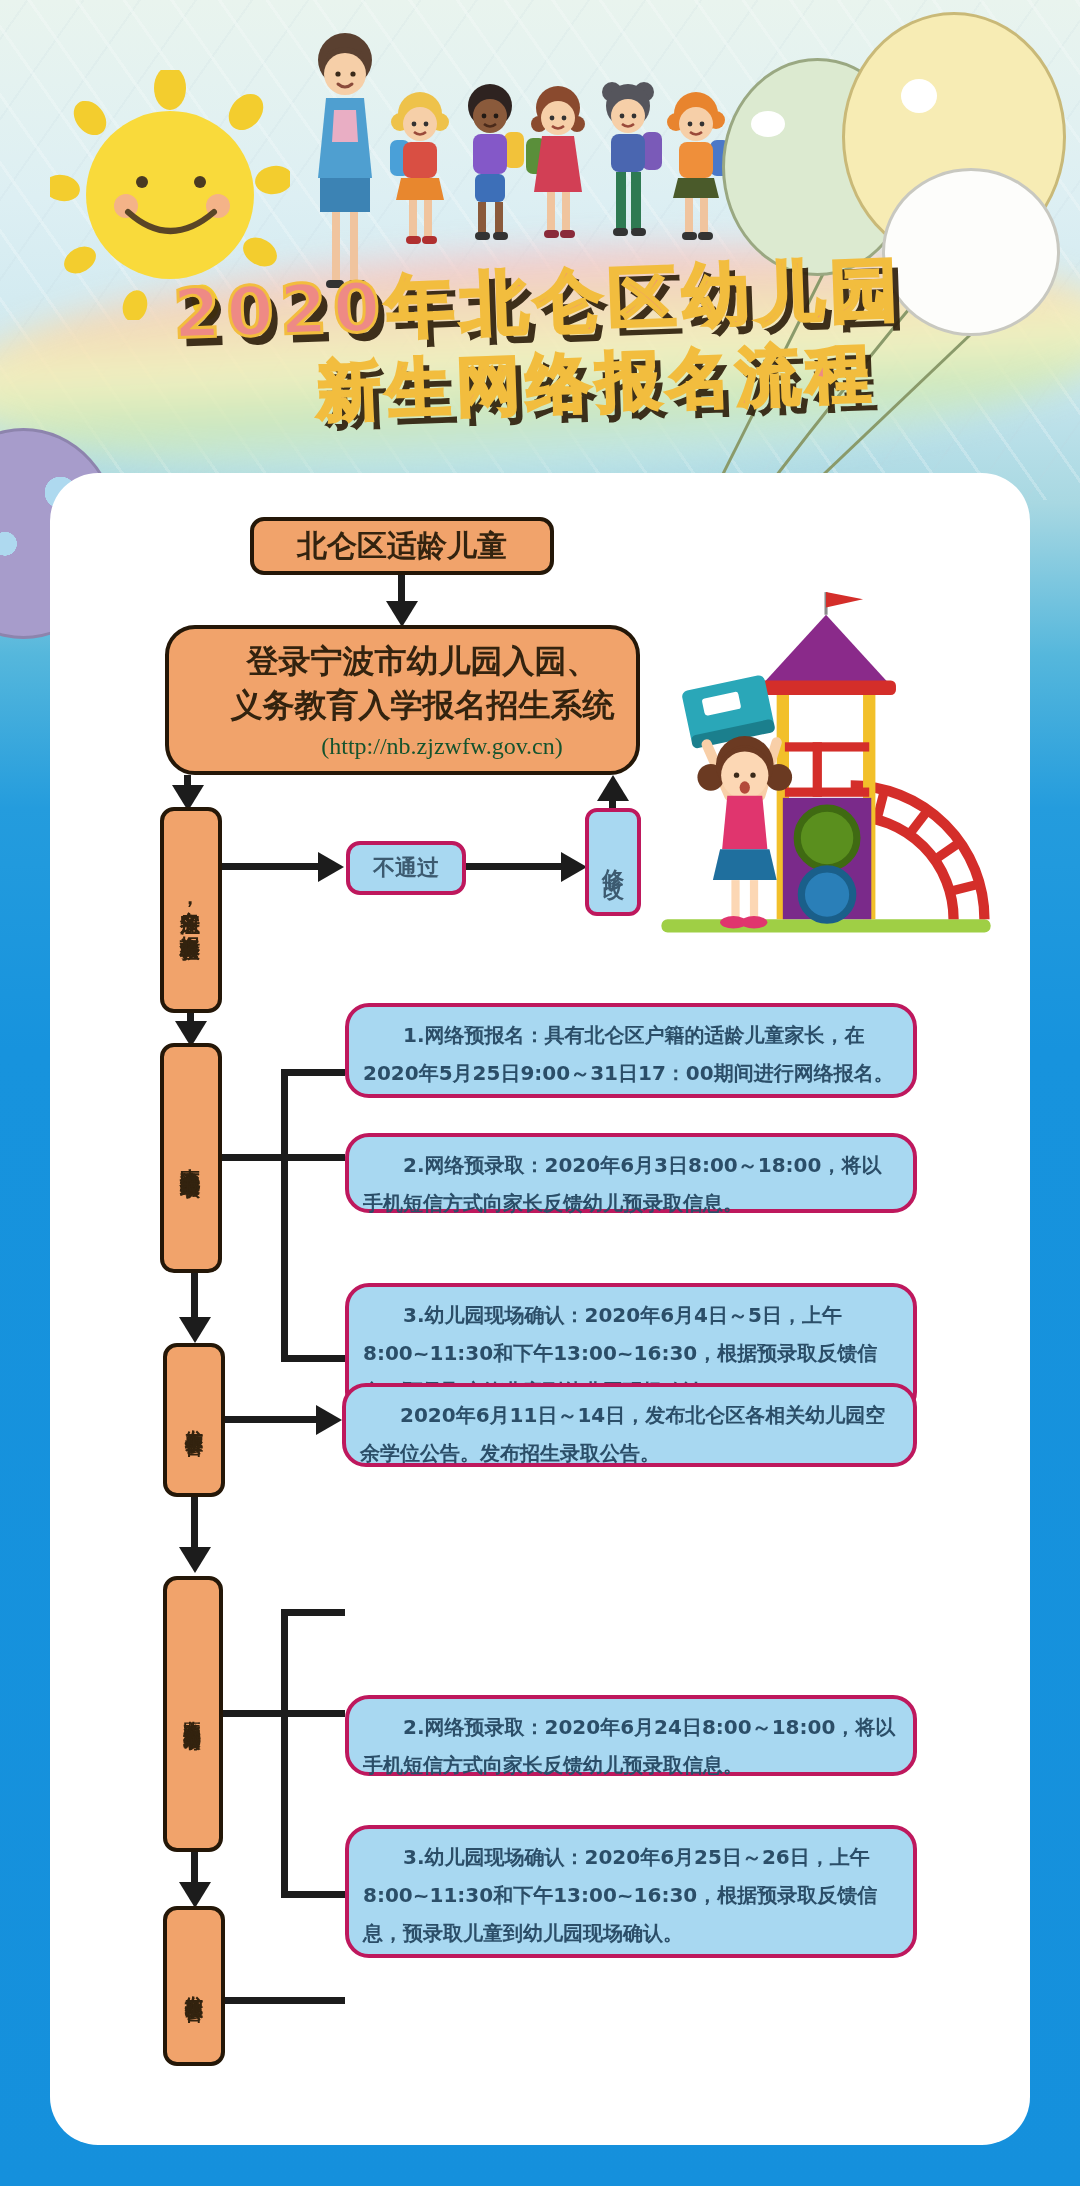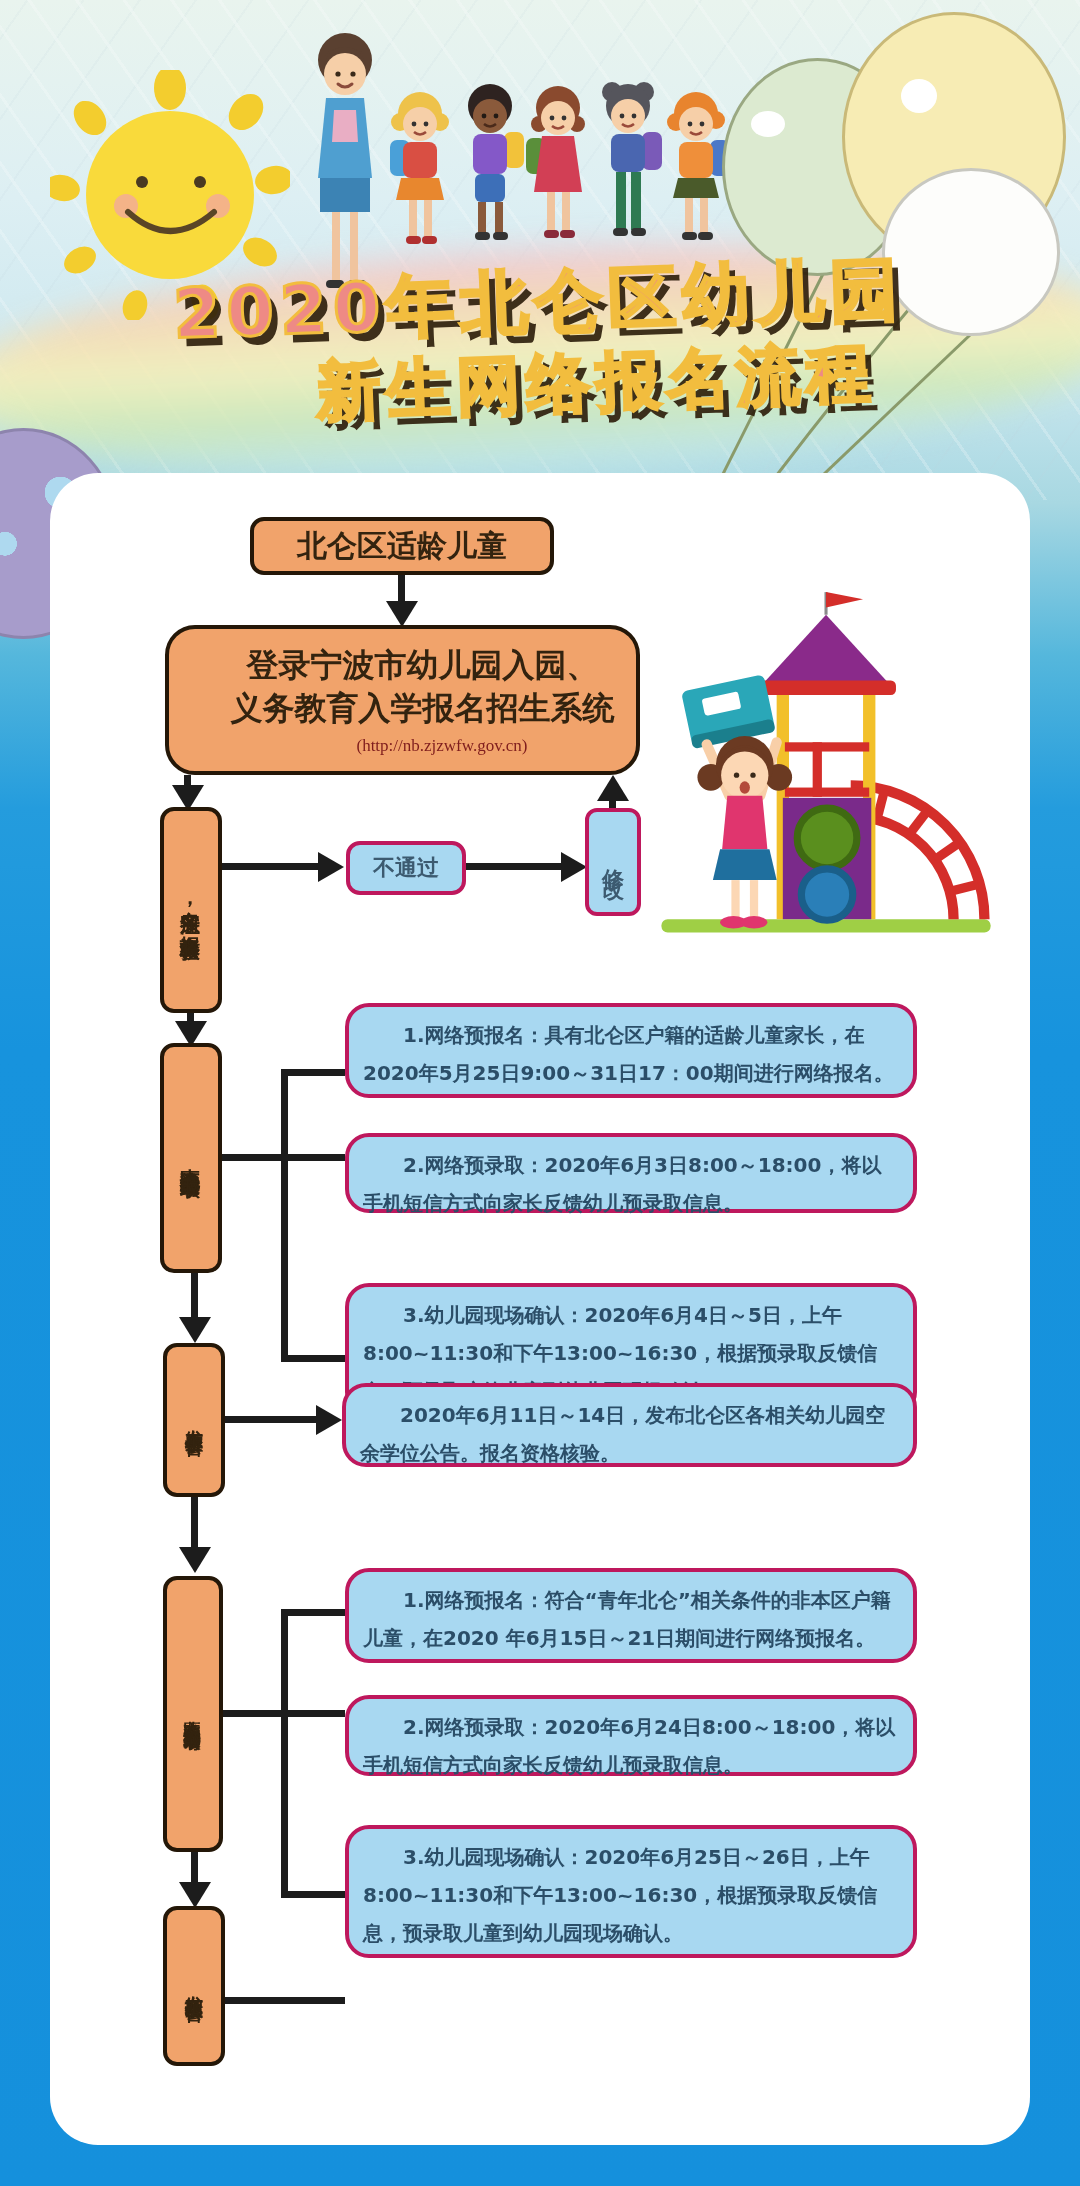--- a/index.html
+++ b/index.html
@@ -33,21 +33,21 @@
   .title .t1{font-size:68px;}
   .title .t2{font-size:64px;margin-top:16px;padding-left:110px;}
   
   .card{position:absolute;left:50px;top:473px;width:980px;height:1672px;background:#ffffff;border-radius:48px;z-index:4;}
   .flow{position:absolute;inset:0;}
   .obox{position:absolute;background:#f1a36b;border:4px solid #241708;border-radius:14px;color:#33230f;
     display:flex;align-items:center;justify-content:center;font-weight:bold;box-sizing:border-box;text-align:center;}
   .vbox{writing-mode:vertical-rl;text-orientation:upright;letter-spacing:1px;}
   .bigbox{border-radius:30px;flex-direction:column;}
   .bigbox .l1,.bigbox .l2{font-size:32px;line-height:1.35;}
-  .bigbox .url{font-family:"Liberation Serif",serif;font-weight:normal;font-size:17px;margin-top:6px;color:#7f1d1d;margin-left:39px;}
+  .bigbox .url{font-family:"Liberation Serif",serif;font-weight:normal;font-size:24px;margin-top:6px;color:#14532d;margin-left:39px;}
   .bbox{position:absolute;background:#a8d8f1;border:4px solid #be185d;border-radius:24px;color:#2b4e68;
     box-sizing:border-box;font-weight:bold;}
   .step{font-size:20px;line-height:38px;padding:9px 14px;text-indent:2em;}
   .smallblue{display:flex;align-items:center;justify-content:center;border-radius:14px;font-size:22px;color:#3c5a70;}
   .vblue{writing-mode:vertical-rl;text-orientation:upright;letter-spacing:10px;border-radius:12px;}
   
   .ln{position:absolute;background:#1c1c1c;}
   .head{position:absolute;width:0;height:0;}
   .head.down{border-left:16px solid transparent;border-right:16px solid transparent;border-top:26px solid #1c1c1c;}
   .head.up{border-left:16px solid transparent;border-right:16px solid transparent;border-bottom:26px solid #1c1c1c;}
@@ -289,27 +289,26 @@
       <div class="ln" style="left:235px;top:596px;width:60px;height:7px;"></div>
       <div class="ln" style="left:172px;top:681px;width:123px;height:7px;"></div>
       <div class="ln" style="left:235px;top:882px;width:60px;height:7px;"></div>
 
       <div class="ln" style="left:141px;top:800px;width:7px;height:46px;"></div>
       <div class="head down" style="left:129px;top:844px;"></div>
 
       <div class="obox vbox" style="left:113px;top:870px;width:62px;height:154px;font-size:18px;">发布空余学位公告</div>
       <div class="ln" style="left:175px;top:943px;width:93px;height:7px;"></div>
       <div class="head right" style="left:266px;top:932px;"></div>
-      <div class="bbox step" style="left:292px;top:910px;width:575px;height:84px;">2020年6月11日～14日，发布北仑区各相关幼儿园空余学位公告。报名资格核验。</div>
+      <div class="bbox step" style="left:292px;top:910px;width:575px;height:84px;">2020年6月11日～14日，发布北仑区各相关幼儿园空余学位公告。发布招生录取公告。</div>
 
       <div class="ln" style="left:141px;top:1024px;width:7px;height:52px;"></div>
       <div class="head down" style="left:129px;top:1074px;"></div>
 
       <div class="obox vbox" style="left:113px;top:1103px;width:60px;height:276px;font-size:17px;">非本区户籍儿户籍儿童报名与录取</div>
-      <div class="bbox step" style="left:295px;top:1095px;width:572px;height:95px;">1.网络预报名：符合“青年北仑”相关条件的非本区户籍儿童，在2020 年6月15日～21日期间进行网络预报名。</div>
       <div class="bbox step" style="left:295px;top:1222px;width:572px;height:81px;">2.网络预录取：2020年6月24日8:00～18:00，将以手机短信方式向家长反馈幼儿预录取信息。</div>
       <div class="bbox step" style="left:295px;top:1352px;width:572px;height:133px;">3.幼儿园现场确认：2020年6月25日～26日，上午8:00~11:30和下午13:00~16:30，根据预录取反馈信息，预录取儿童到幼儿园现场确认。</div>
 
       <div class="ln" style="left:231px;top:1136px;width:7px;height:289px;"></div>
       <div class="ln" style="left:235px;top:1136px;width:60px;height:7px;"></div>
       <div class="ln" style="left:173px;top:1237px;width:122px;height:7px;"></div>
       <div class="ln" style="left:235px;top:1418px;width:60px;height:7px;"></div>
 
       <div class="ln" style="left:141px;top:1379px;width:7px;height:32px;"></div>
       <div class="head down" style="left:129px;top:1409px;"></div>

